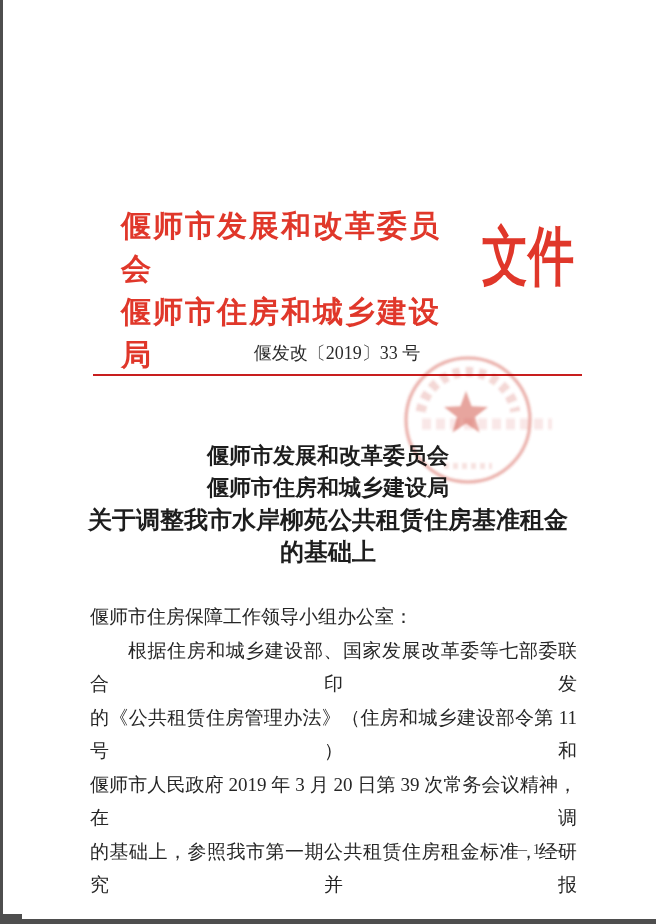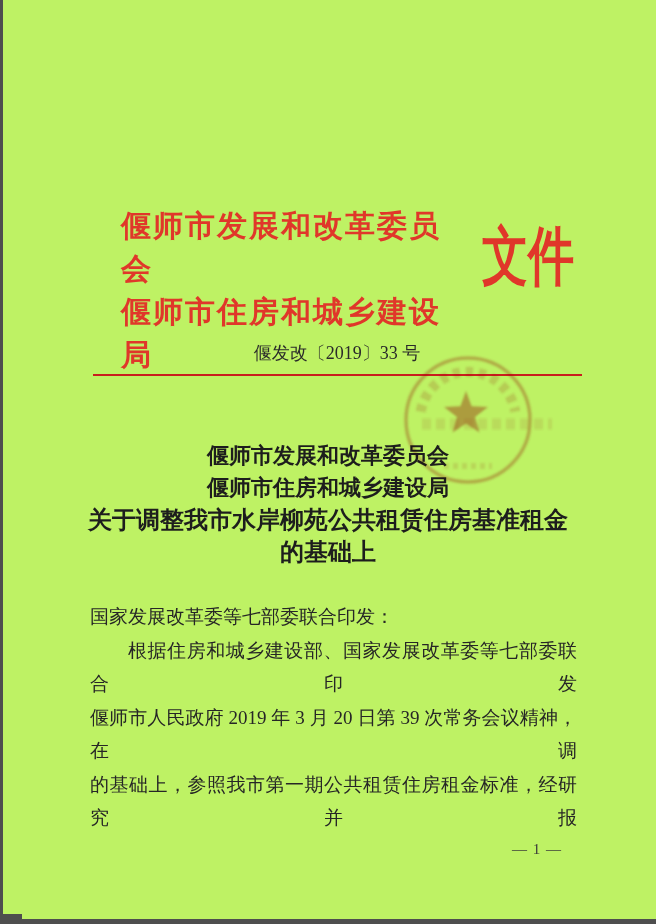--- a/index.html
+++ b/index.html
@@ -2,21 +2,21 @@
 <html><head>
 <meta charset="utf-8">
 <style>
   * { margin: 0; padding: 0; box-sizing: border-box; }
   html, body { background: #888; }
   .page {
     position: relative;
     width: 656px;
     height: 924px;
     margin: 0 auto;
-    background: #bef264;
+    background: #ffffff;
     overflow: hidden;
     font-family: "Liberation Serif", "DejaVu Serif", serif;
     color: #262626;
   }
   
   .edge-left   { position: absolute; left: 0; top: 0; width: 3px; height: 100%; background: #4e4e4e; }
   .edge-bottom { position: absolute; left: 0; bottom: 0; width: 100%; height: 5px; background: #4e4e4e; }
   .edge-corner { position: absolute; left: 0; bottom: 0; width: 22px; height: 10px; background: #4e4e4e; }
 
   
@@ -120,22 +120,23 @@
   <div class="red-line"></div>
 
   <div class="title-block">
     <div class="title-line-sm">偃师市发展和改革委员会</div>
     <div class="title-line-sm">偃师市住房和城乡建设局</div>
     <div class="title-line-lg">关于调整我市水岸柳苑公共租赁住房基准租金</div>
     <div class="title-line-lg">的基础上</div>
   </div>
 
   <div class="body-block">
-    <div class="salutation">国家发展改革委等七部委联合印发：</div>
+    <div class="salutation">偃师市住房保障工作领导小组办公室：</div>
     <div class="bline bline-indent">根据住房和城乡建设部、国家发展改革委等七部委联合印发</div>
+    <div class="bline">的《公共租赁住房管理办法》（住房和城乡建设部令第 11 号）和</div>
     <div class="bline">偃师市人民政府 2019 年 3 月 20 日第 39 次常务会议精神，在调</div>
     <div class="bline">的基础上，参照我市第一期公共租赁住房租金标准，经研究并报</div>
 
   </div>
 
   <div class="page-number">— 1 —</div>
 
   <svg class="seal" viewBox="0 0 185 150">
     <defs>
       <filter id="sblur" x="-20%" y="-20%" width="140%" height="140%">

